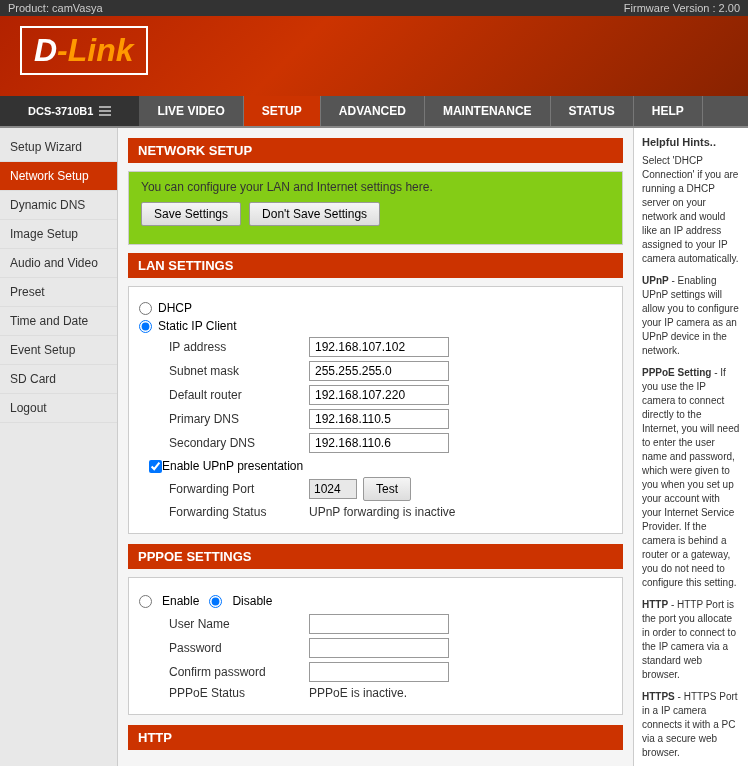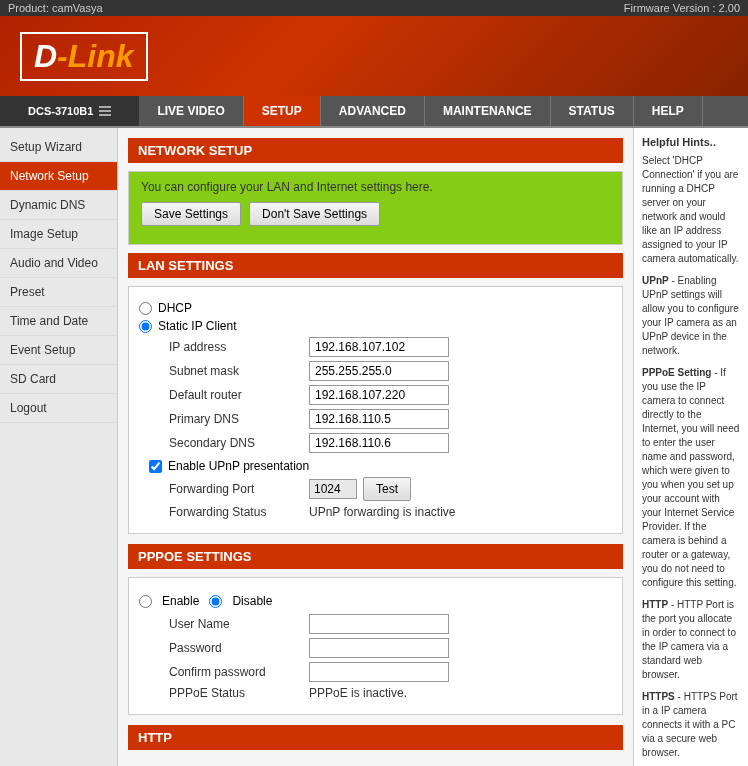--- a/index.html
+++ b/index.html
@@ -2,21 +2,21 @@
 <html><head>
   <meta charset="utf-8">
   <style>
     * { margin: 0; padding: 0; box-sizing: border-box; }
     body { font-family: Arial, sans-serif; font-size: 12px; background: #d0d0d0; width: 748px; }
 
     
     #top-bar { background: #333; color: #ccc; font-size: 11px; padding: 2px 8px; display: flex; justify-content: space-between; }
 
     
-    #header { background: linear-gradient(135deg, #b22200 0%, #cc3300 40%, #882200 100%); padding: 10px 20px; display: flex; align-items: center; height: 80px; }
+    #header { background: linear-gradient(135deg, #b22200 0%, #cc3300 40%, #882200 100%); padding: 10px 20px; display: flex; align-items: flex-start; height: 80px; }
     #logo { color: white; font-size: 32px; font-weight: bold; font-style: italic; border: 2px solid white; padding: 4px 12px; }
     #logo span { color: #ff9900; }
 
     
     #nav { display: flex; background: #555; border-bottom: 2px solid #888; }
     #device-label { background: #333; color: white; font-size: 11px; padding: 6px 28px; display: flex; align-items: center; font-weight: bold; }
     #device-label .bars { margin-left: 6px; display: flex; flex-direction: column; gap: 2px; }
     #device-label .bar { width: 12px; height: 2px; background: #aaa; }
     .nav-tab { padding: 8px 18px; color: white; font-size: 12px; font-weight: bold; cursor: pointer; border-right: 1px solid #777; }
     .nav-tab.active { background: #cc3300; }
@@ -48,21 +48,21 @@
     
     .radio-row { margin: 4px 0; display: flex; align-items: center; gap: 6px; }
     .radio-row label { font-size: 12px; }
 
     
     .form-row { display: flex; align-items: center; margin: 4px 0; padding-left: 30px; }
     .form-label { width: 140px; font-size: 12px; color: #333; }
     .form-input { border: 1px solid #999; padding: 2px 5px; font-size: 12px; width: 140px; background: white; }
 
     
-    .checkbox-row { display: flex; align-items: flex-end; gap: 6px; margin: 4px 0; padding-left: 10px; }
+    .checkbox-row { display: flex; align-items: flex-end; margin: 4px 0; padding-left: 10px; }
     .checkbox-row label { font-size: 12px; }
 
     
     .forwarding-row { display: flex; align-items: center; gap: 6px; }
     .small-input { border: 1px solid #999; padding: 2px 4px; font-size: 12px; width: 48px; background: #e8e8e8; }
 
     
     .status-text { font-size: 12px; color: #333; }
 
     

